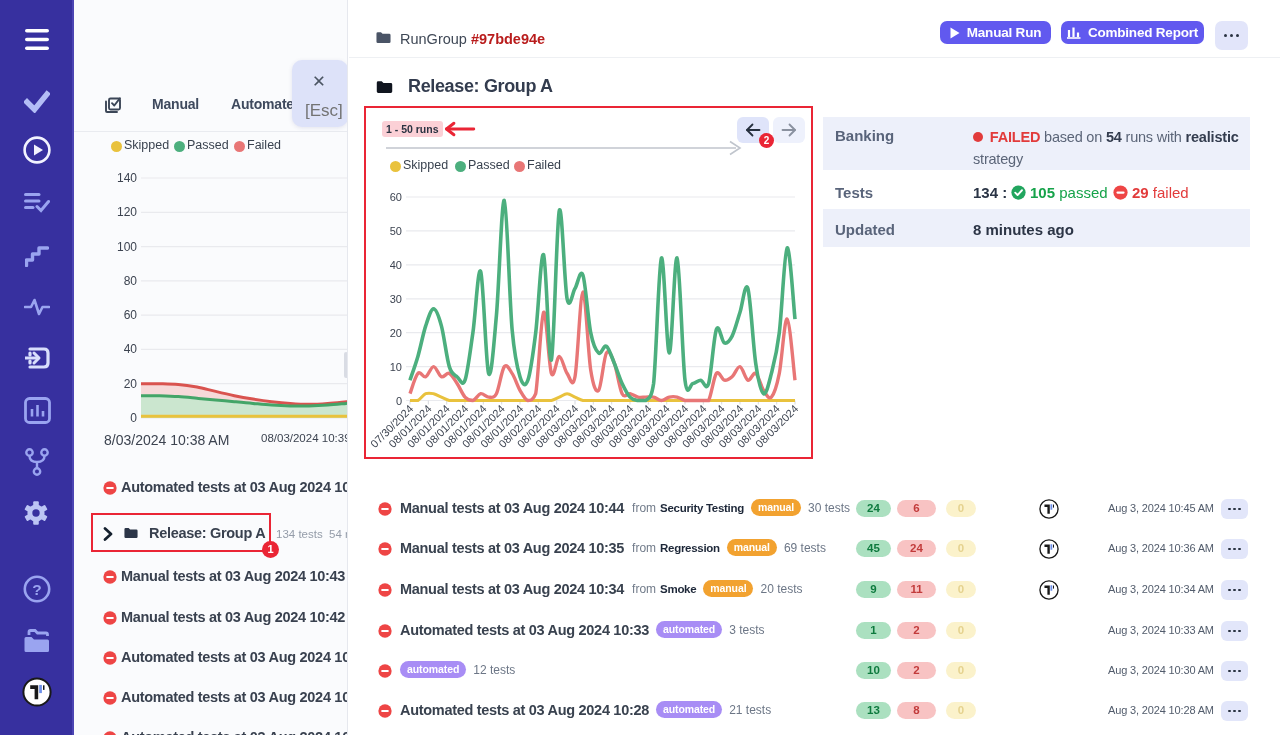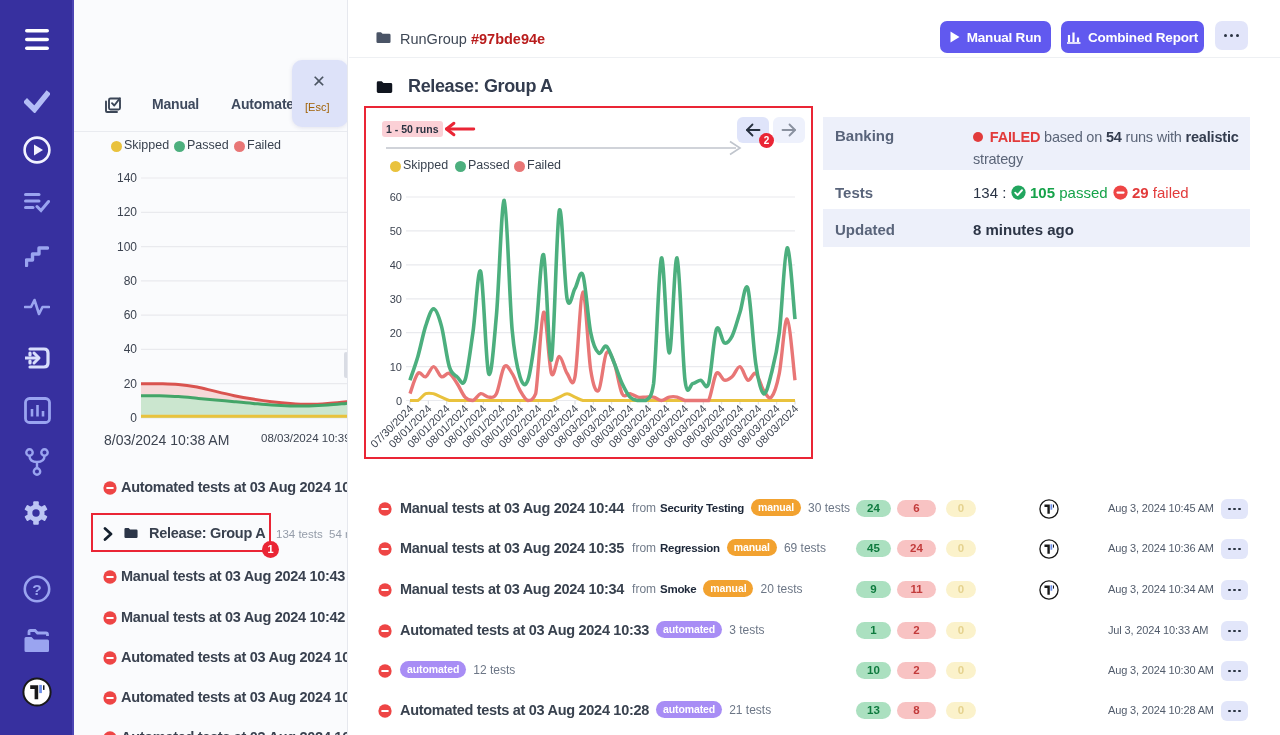--- a/index.html
+++ b/index.html
@@ -15,21 +15,21 @@
 .ax { font-size:11px; fill:#3c4350; font-family:"Liberation Sans",sans-serif; }
 .axl { font-size:12px; fill:#3c4350; font-family:"Liberation Sans",sans-serif; }
 .lrt { font-size:14.5px; font-weight:700; color:#39414f; letter-spacing:-0.3px; white-space:nowrap; }
 .mrt { font-size:14.5px; font-weight:700; color:#39424f; letter-spacing:-0.3px; white-space:nowrap; }
 .rowflex { display:flex; align-items:center; gap:7px; white-space:nowrap; }
 .frm { font-size:12px; color:#717b8a; margin-left:1px; }
 .frmb { font-size:11.5px; font-weight:700; color:#1d2738; margin-left:-3px; letter-spacing:-0.3px; }
 .badge { display:inline-block; height:17px; line-height:17px; padding:0 7px; border-radius:9px; font-size:10.5px; font-weight:700; color:#fff; letter-spacing:-0.1px; }
 .ntests { font-size:12px; color:#6c7686; }
 .pill { height:17px; line-height:17px; border-radius:9px; text-align:center; font-size:11.5px; font-weight:700; }
-.pbtn { top:21px; height:32px; background:#6159ef; border-radius:7px; color:#fff; font-size:13.5px; font-weight:700; letter-spacing:-0.2px; display:flex; align-items:center; justify-content:center; }
+.pbtn { top:21px; height:23px; background:#6159ef; border-radius:7px; color:#fff; font-size:13.5px; font-weight:700; letter-spacing:-0.2px; display:flex; align-items:center; justify-content:center; }
 .morebtn2 { top:21px; width:33px; height:29px; background:#e2e5fa; border-radius:7px; display:flex; align-items:center; justify-content:center; gap:2.5px; }
 .morebtn2 span { width:3.2px; height:3.2px; border-radius:50%; background:#2a3342; }
 .morebtn { width:27px; height:20px; background:#e2e6fa; border-radius:6px; display:flex; align-items:center; justify-content:center; gap:2px; }
 .morebtn span { width:2.8px; height:2.8px; border-radius:50%; background:#2a3342; }
 .navbtn { top:117px; width:32px; height:26px; background:#e4e8fb; border-radius:6px; display:flex; align-items:center; justify-content:center; font-size:16px; font-weight:400; }
 .rbadge { width:15px; height:15px; border-radius:50%; background:#ea2535; color:#fff; font-size:10px; font-weight:700; text-align:center; line-height:15px; }
 .tlabel { font-size:15px; font-weight:700; color:#59647a; }
 </style></head>
 <body>
 <div id="leftpanel">
@@ -67,21 +67,21 @@
 <path d="M57.0,218.7 C60.1,218.7 69.4,218.6 75.7,218.7 C81.9,218.9 88.1,219.0 94.3,219.6 C100.6,220.1 106.8,221.0 113.0,222.1 C119.2,223.3 125.4,225.0 131.7,226.4 C137.9,227.9 144.1,229.4 150.3,230.7 C156.6,232.0 162.8,233.1 169.0,234.1 C175.2,235.1 181.4,236.0 187.7,236.7 C193.9,237.4 200.1,238.0 206.3,238.4 C212.6,238.9 218.8,239.3 225.0,239.3 C231.2,239.3 237.4,238.9 243.7,238.4 C249.9,238.0 256.1,237.3 262.3,236.7 C268.6,236.1 277.9,235.3 281.0,235.0 L281.0,253.0 L57.0,253.0 Z" fill="#f6d9d9"></path>
 <path d="M57.0,230.7 C60.1,230.7 69.4,230.6 75.7,230.7 C81.9,230.9 88.1,231.1 94.3,231.6 C100.6,232.0 106.8,232.7 113.0,233.3 C119.2,233.9 125.4,234.4 131.7,235.0 C137.9,235.6 144.1,236.1 150.3,236.7 C156.6,237.3 162.8,237.9 169.0,238.4 C175.2,239.0 181.4,239.7 187.7,240.1 C193.9,240.6 200.1,240.9 206.3,241.0 C212.6,241.1 218.8,241.1 225.0,241.0 C231.2,240.9 237.4,240.6 243.7,240.1 C249.9,239.7 256.1,239.0 262.3,238.4 C268.6,237.9 277.9,237.0 281.0,236.7 L281.0,253.0 L57.0,253.0 Z" fill="#cbe6cf"></path>
 <path d="M57.0,218.7 C60.1,218.7 69.4,218.6 75.7,218.7 C81.9,218.9 88.1,219.0 94.3,219.6 C100.6,220.1 106.8,221.0 113.0,222.1 C119.2,223.3 125.4,225.0 131.7,226.4 C137.9,227.9 144.1,229.4 150.3,230.7 C156.6,232.0 162.8,233.1 169.0,234.1 C175.2,235.1 181.4,236.0 187.7,236.7 C193.9,237.4 200.1,238.0 206.3,238.4 C212.6,238.9 218.8,239.3 225.0,239.3 C231.2,239.3 237.4,238.9 243.7,238.4 C249.9,238.0 256.1,237.3 262.3,236.7 C268.6,236.1 277.9,235.3 281.0,235.0" fill="none" stroke="#d9534f" stroke-width="3"></path>
 <path d="M57.0,230.7 C60.1,230.7 69.4,230.6 75.7,230.7 C81.9,230.9 88.1,231.1 94.3,231.6 C100.6,232.0 106.8,232.7 113.0,233.3 C119.2,233.9 125.4,234.4 131.7,235.0 C137.9,235.6 144.1,236.1 150.3,236.7 C156.6,237.3 162.8,237.9 169.0,238.4 C175.2,239.0 181.4,239.7 187.7,240.1 C193.9,240.6 200.1,240.9 206.3,241.0 C212.6,241.1 218.8,241.1 225.0,241.0 C231.2,240.9 237.4,240.6 243.7,240.1 C249.9,239.7 256.1,239.0 262.3,238.4 C268.6,237.9 277.9,237.0 281.0,236.7" fill="none" stroke="#43a568" stroke-width="3"></path>
 <path d="M57.0,251.3 C60.1,251.3 69.4,251.3 75.7,251.3 C81.9,251.3 88.1,251.3 94.3,251.3 C100.6,251.3 106.8,251.3 113.0,251.3 C119.2,251.3 125.4,251.3 131.7,251.3 C137.9,251.3 144.1,251.3 150.3,251.3 C156.6,251.3 162.8,251.3 169.0,251.3 C175.2,251.3 181.4,251.3 187.7,251.3 C193.9,251.3 200.1,251.3 206.3,251.3 C212.6,251.3 218.8,251.3 225.0,251.3 C231.2,251.3 237.4,251.3 243.7,251.3 C249.9,251.3 256.1,251.3 262.3,251.3 C268.6,251.3 277.9,251.3 281.0,251.3" fill="none" stroke="#e9c23d" stroke-width="3"></path>
 </svg>
   <div class="abs" style="left:30px;top:432px;font-size:14px;color:#3c4350;white-space:nowrap">8/03/2024 10:38 AM</div>
   <div class="abs" style="left:187px;top:432px;font-size:11.5px;color:#3c4350;white-space:nowrap">08/03/2024 10:39 AM</div>
   <div class="abs" style="left:218px;top:60px;width:56px;height:67px;background:#dde2f9;border-radius:10px;box-shadow:0 1px 4px rgba(60,60,120,0.12)"></div>
   <div class="abs" style="left:238px;top:72px;font-size:16.5px;font-weight:300;color:#4b5563">✕</div>
-  <div class="abs" style="left:231px;top:101px;font-size:11px;color:#a16207">[Esc]</div>
+  <div class="abs" style="left:231px;top:101px;font-size:17px;color:#737373">[Esc]</div>
   <div class="abs" style="left:270px;top:352px;width:4px;height:26px;background:#d9dce4;border-radius:2px"></div>
 <svg class="abs" style="left:29px;top:481px" width="14" height="14" viewBox="0 0 16 16">
       <circle cx="8" cy="8" r="7.6" fill="#ee4545"></circle>
       <rect x="3.6" y="6.8" width="8.8" height="2.4" rx="1.2" fill="#fff"></rect>
     </svg>
     <div class="abs lrt" style="left:47px;top:479px">Automated tests at 03 Aug 2024 10:</div>
 <svg class="abs" style="left:29px;top:527px" width="10" height="14" viewBox="0 0 10 14">
       <path d="M2 1.5 L8 7 L2 12.5" fill="none" stroke="#14202e" stroke-width="2.7" stroke-linecap="round" stroke-linejoin="round"></path>
     </svg>
     <svg class="abs" style="left:50px;top:527px" width="14" height="12" viewBox="0 0 16 13.6">
@@ -305,21 +305,21 @@
 <path d="M44.0,211.7 C45.3,208.3 49.2,194.2 51.9,191.4 C54.5,188.5 57.1,195.9 59.7,194.8 C62.3,193.6 65.0,184.6 67.6,184.6 C70.2,184.6 72.8,193.6 75.4,194.8 C78.0,195.9 80.7,190.2 83.3,191.4 C85.9,192.5 88.5,197.6 91.1,201.5 C93.8,205.5 96.4,212.3 99.0,215.1 C101.6,217.9 104.2,218.5 106.9,218.5 C109.5,217.9 112.1,212.3 114.7,211.7 C117.3,211.2 120.0,215.1 122.6,215.1 C125.2,215.1 127.8,216.8 130.4,211.7 C133.0,206.6 135.7,188.0 138.3,184.6 C140.9,181.2 143.5,187.4 146.1,191.4 C148.8,195.3 151.4,203.8 154.0,208.3 C156.6,212.8 159.2,217.9 161.9,218.5 C164.5,218.5 167.1,218.5 169.7,211.7 C172.3,197.0 175.0,133.7 177.6,130.3 C180.2,126.9 182.8,184.0 185.4,191.4 C188.0,198.7 190.7,174.4 193.3,174.4 C195.9,174.4 198.5,188.0 201.1,191.4 C203.8,194.8 206.4,208.3 209.0,194.8 C211.6,181.2 214.2,111.1 216.9,110.0 C219.5,108.8 222.1,171.6 224.7,188.0 C227.3,204.4 230.0,211.2 232.6,208.3 C235.2,205.5 237.8,175.5 240.4,171.0 C243.0,166.5 245.7,174.4 248.3,181.2 C250.9,188.0 253.5,206.6 256.1,211.7 C258.8,216.8 261.4,211.2 264.0,211.7 C266.6,212.3 269.2,214.5 271.9,215.1 C274.5,215.7 277.1,215.1 279.7,215.1 C282.3,215.1 285.0,214.5 287.6,215.1 C290.2,215.7 292.8,218.5 295.4,218.5 C298.0,218.5 300.7,215.7 303.3,215.1 C305.9,214.5 308.5,214.5 311.1,215.1 C313.8,215.7 316.4,217.9 319.0,218.5 C321.6,218.5 324.2,218.5 326.9,218.5 C329.5,218.5 332.1,218.5 334.7,218.5 C337.3,218.5 340.0,218.5 342.6,218.5 C345.2,214.0 347.8,194.8 350.4,191.4 C353.0,188.0 355.7,197.6 358.3,198.2 C360.9,198.7 363.5,197.0 366.1,194.8 C368.8,192.5 371.4,184.0 374.0,184.6 C376.6,185.1 379.2,197.0 381.9,198.2 C384.5,199.3 387.1,189.7 389.7,191.4 C392.3,193.1 395.0,204.4 397.6,208.3 C400.2,212.3 402.8,217.9 405.4,215.1 C408.0,212.3 410.7,204.4 413.3,191.4 C415.9,178.4 418.5,136.0 421.1,137.1 C423.8,138.2 427.7,188.0 429.0,198.2" fill="none" stroke="#e87676" stroke-width="3.4"></path>
 <path d="M44.0,198.2 C45.3,194.2 49.2,183.5 51.9,174.4 C54.5,165.4 57.1,151.8 59.7,143.9 C62.3,136.0 65.0,126.9 67.6,126.9 C70.2,126.9 72.8,134.3 75.4,143.9 C78.0,153.5 80.7,176.1 83.3,184.6 C85.9,193.1 88.5,192.5 91.1,194.8 C93.8,197.0 96.4,205.5 99.0,198.2 C101.6,190.8 104.2,168.8 106.9,150.7 C109.5,132.6 112.1,82.8 114.7,89.6 C117.3,96.4 120.0,184.0 122.6,191.4 C125.2,198.7 127.8,162.5 130.4,133.7 C133.0,104.9 135.7,16.1 138.3,18.4 C140.9,20.7 143.5,117.9 146.1,147.3 C148.8,176.7 151.4,186.3 154.0,194.8 C156.6,203.2 159.2,205.5 161.9,198.2 C164.5,190.8 167.1,171.6 169.7,150.7 C172.3,129.8 175.0,68.1 177.6,72.7 C180.2,77.2 182.8,185.1 185.4,177.8 C188.0,170.5 190.7,38.7 193.3,28.6 C195.9,18.4 198.5,103.7 201.1,116.8 C203.8,129.8 206.4,110.5 209.0,106.6 C211.6,102.6 214.2,85.7 216.9,93.0 C219.5,100.4 222.1,137.7 224.7,150.7 C227.3,163.7 230.0,168.8 232.6,171.0 C235.2,173.3 237.8,162.5 240.4,164.2 C243.0,165.9 245.7,175.0 248.3,181.2 C250.9,187.4 253.5,195.9 256.1,201.5 C258.8,207.2 261.4,212.3 264.0,215.1 C266.6,217.9 269.2,217.9 271.9,218.5 C274.5,218.5 277.1,218.5 279.7,218.5 C282.3,215.7 285.0,218.5 287.6,201.5 C290.2,177.8 292.8,81.1 295.4,76.1 C298.0,71.0 300.7,171.0 303.3,171.0 C305.9,171.0 308.5,71.5 311.1,76.1 C313.8,80.6 316.4,177.2 319.0,198.2 C321.6,218.5 324.2,201.5 326.9,201.5 C329.5,201.5 332.1,198.2 334.7,198.2 C337.3,198.2 340.0,210.0 342.6,201.5 C345.2,193.1 347.8,154.1 350.4,147.3 C353.0,140.5 355.7,159.7 358.3,160.8 C360.9,162.0 363.5,159.1 366.1,154.1 C368.8,149.0 371.4,138.2 374.0,130.3 C376.6,122.4 379.2,98.1 381.9,106.6 C384.5,115.1 387.1,163.7 389.7,181.2 C392.3,198.7 395.0,210.0 397.6,211.7 C400.2,213.4 402.8,201.5 405.4,191.4 C408.0,181.2 410.7,171.6 413.3,150.7 C415.9,129.8 418.5,68.1 421.1,65.9 C423.8,63.6 427.7,125.2 429.0,137.1" fill="none" stroke="#4caf7e" stroke-width="3.6"></path>
 </svg>
 
 <div class="abs" style="left:823px;top:117px;width:427px;height:53px;background:#edf0fa"></div>
 <div class="abs" style="left:823px;top:209px;width:427px;height:38px;background:#edf0fa"></div>
 <div class="abs tlabel" style="left:835px;top:127px">Banking</div>
 <div class="abs tlabel" style="left:835px;top:184px">Tests</div>
 <div class="abs tlabel" style="left:835px;top:221px">Updated</div>
 <div class="abs" style="left:973px;top:127px;width:300px;font-size:14.5px;color:#5b6578;line-height:21.5px;letter-spacing:-0.2px"><span style="display:inline-block;width:10px;height:10px;border-radius:50%;background:#e23b3b;margin-right:3px"></span> <b style="color:#e23b3b">FAILED</b> based on <b style="color:#333c4e">54</b> runs with <b style="color:#333c4e">realistic</b><br>strategy</div>
-<div class="abs" style="left:973px;top:184px;font-size:15px;color:#2a3445;font-weight:400">134 :</div>
+<div class="abs" style="left:973px;top:184px;font-size:15px;color:#2a3445;font-weight:700">134 :</div>
 <svg class="abs" style="left:1011px;top:185px" width="15" height="15" viewBox="0 0 16 16">
     <circle cx="8" cy="8" r="7.6" fill="#21a55e"></circle>
     <path d="M4.5 8.2 L7 10.7 L11.7 5.6" fill="none" stroke="#fff" stroke-width="2" stroke-linecap="round" stroke-linejoin="round"></path>
   </svg>
 <div class="abs" style="left:1030px;top:184px;font-size:15px;color:#16a34a"><b>105</b> passed</div>
 <svg class="abs" style="left:1113px;top:185px" width="15" height="15" viewBox="0 0 16 16">
     <circle cx="8" cy="8" r="7.6" fill="#ee4545"></circle>
     <rect x="3.6" y="6.8" width="8.8" height="2.4" rx="1.2" fill="#fff"></rect>
   </svg>
 <div class="abs" style="left:1132px;top:184px;font-size:15px;color:#e23b3b"><b>29</b> failed</div>
@@ -408,21 +408,21 @@
     <rect x="3.6" y="6.8" width="8.8" height="2.4" rx="1.2" fill="#fff"></rect>
   </svg>
 <div class="abs rowflex" style="left:400px;top:621px">
     <span class="mrt">Automated tests at 03 Aug 2024 10:33</span>
     <span class="badge" style="background:#a88df5">automated</span>
     <span class="ntests">3 tests</span>
   </div>
 <div class="abs pill" style="left:856px;top:622px;width:35px;background:#abe0c0;color:#0e7a3e">1</div>
 <div class="abs pill" style="left:897px;top:622px;width:39px;background:#f8c3c3;color:#c23b3b">2</div>
 <div class="abs pill" style="left:946px;top:622px;width:30px;background:#fbf2cb;color:#e5d28e">0</div>
-<div class="abs" style="left:1108px;top:624px;font-size:11px;color:#525c6c;white-space:nowrap;letter-spacing:-0.15px">Jul 3, 2024 10:33 AM</div>
+<div class="abs" style="left:1108px;top:624px;font-size:11px;color:#525c6c;white-space:nowrap;letter-spacing:-0.15px">Aug 3, 2024 10:33 AM</div>
 <div class="abs morebtn" style="left:1221px;top:621px">
     <span></span>
     <span></span>
     <span></span>
   </div>
 <svg class="abs" style="left:378px;top:664px" width="14" height="14" viewBox="0 0 16 16">
     <circle cx="8" cy="8" r="7.6" fill="#ee4545"></circle>
     <rect x="3.6" y="6.8" width="8.8" height="2.4" rx="1.2" fill="#fff"></rect>
   </svg>
 <div class="abs rowflex" style="left:400px;top:661px">

